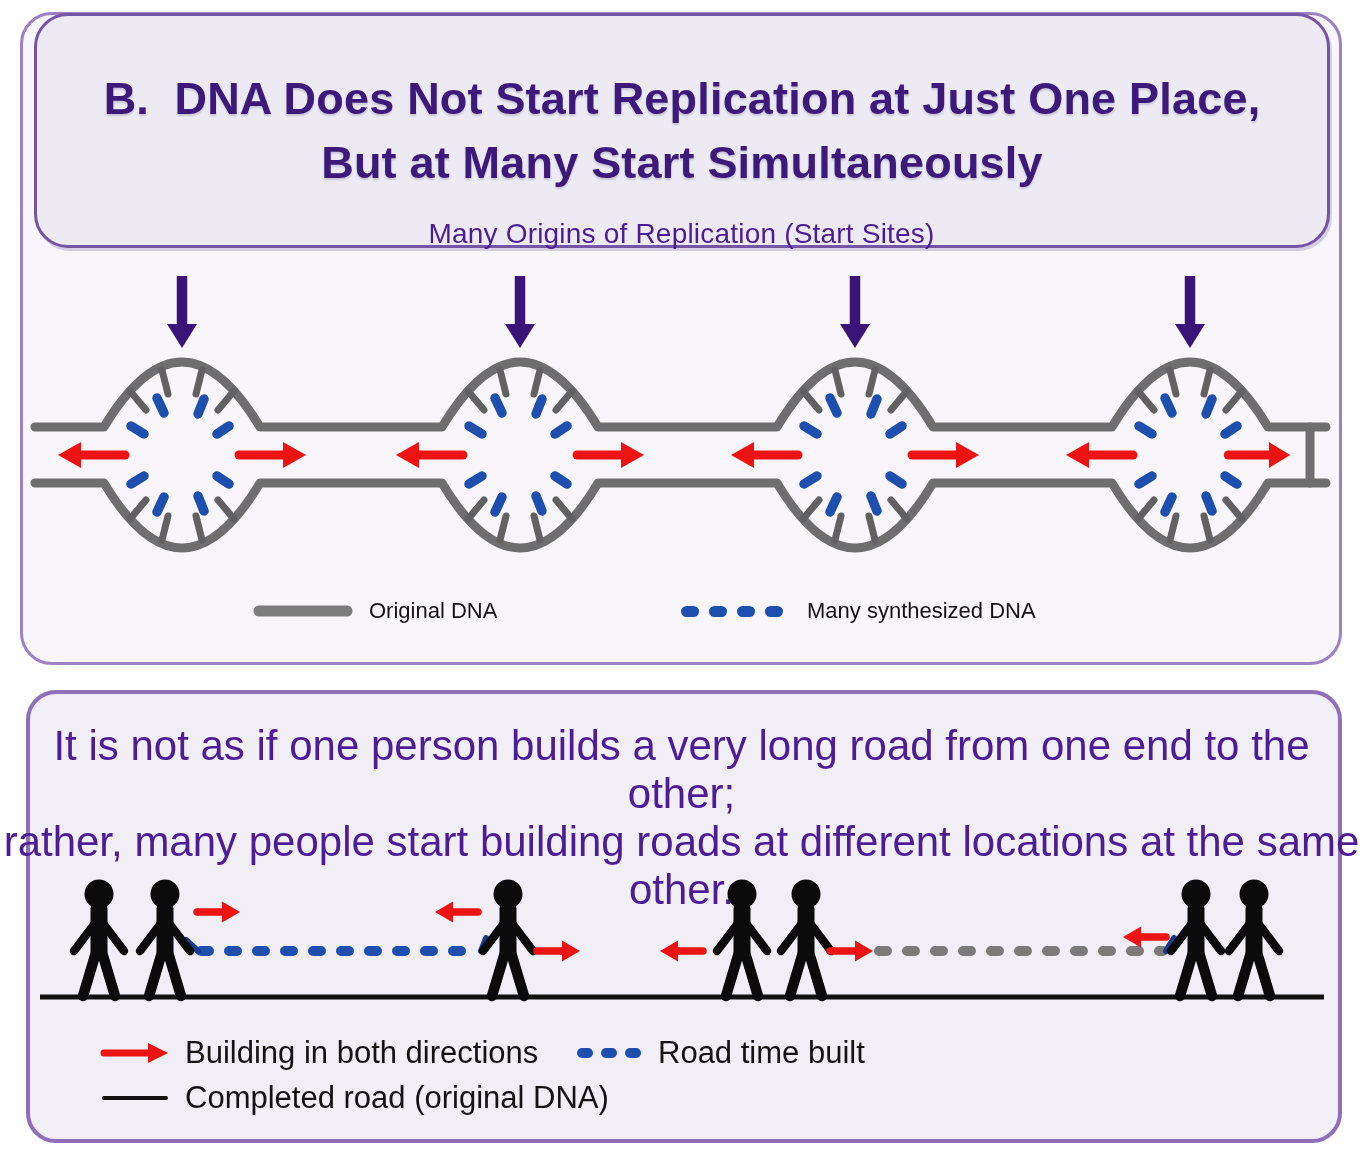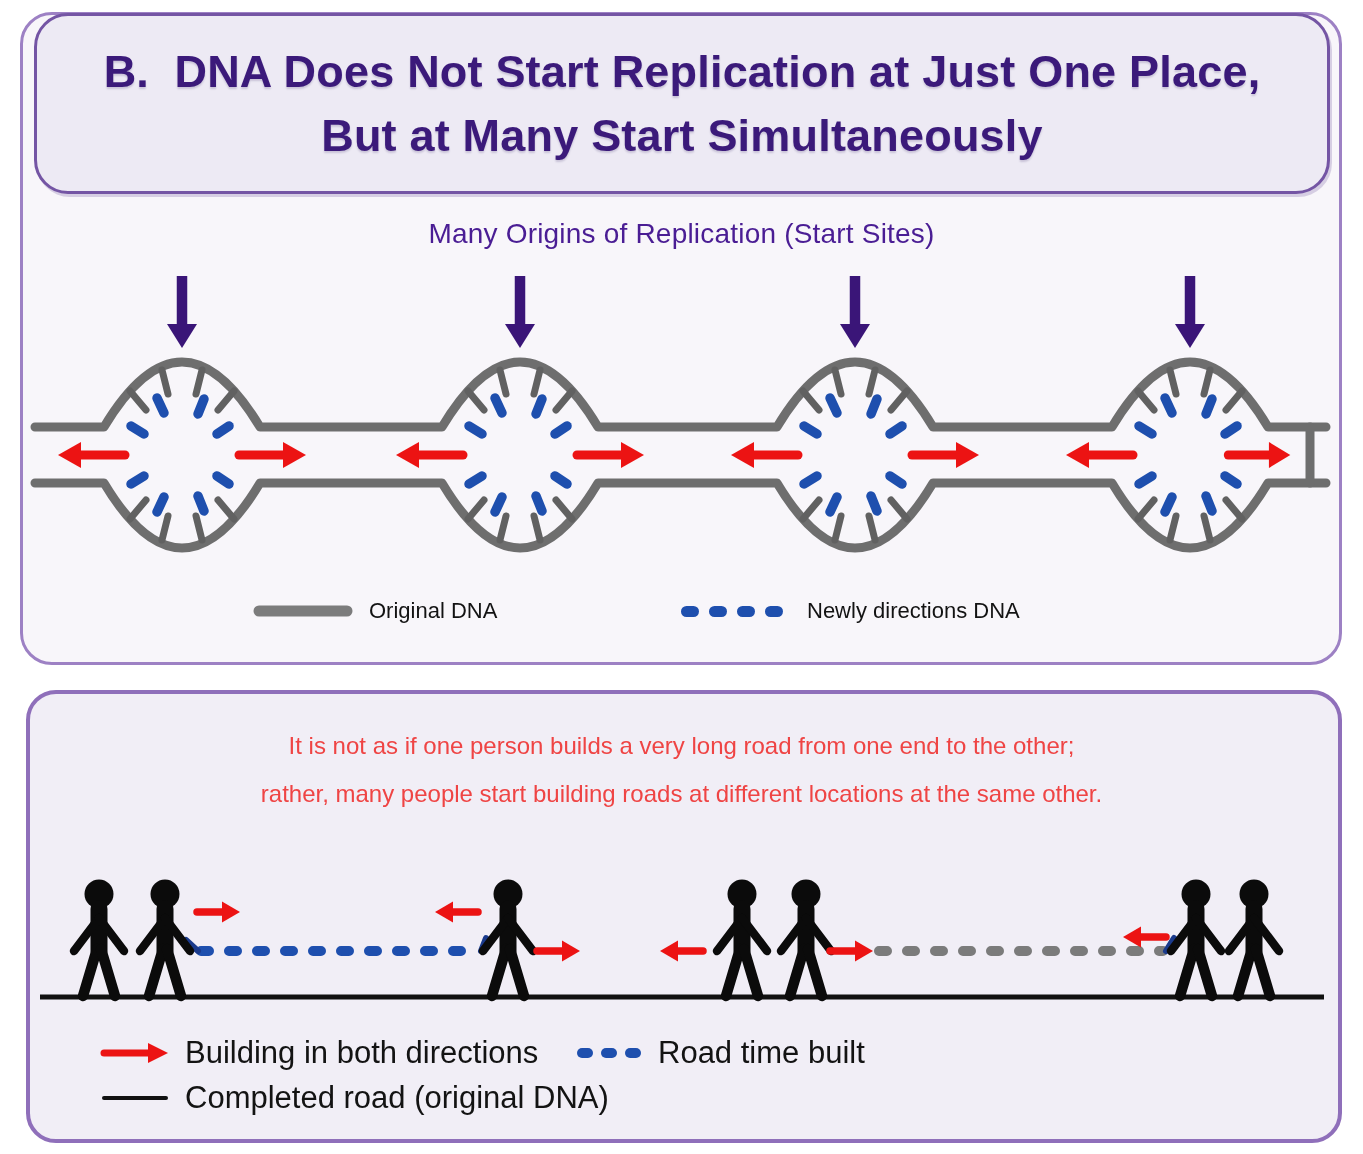--- a/index.html
+++ b/index.html
@@ -10,42 +10,42 @@
   .panel{position:absolute;box-sizing:border-box;background:#f8f6fa;}
   .top-panel{
     left:20px;top:12px;width:1322px;height:653px;
     border:3px solid #9d81c4;border-radius:32px;
   }
   .bottom-panel{
     left:26px;top:690px;width:1316px;height:453px;
     border:4px solid #8f6fba;border-radius:30px;background:#f1eef6;
   }
   .title-box{
-    position:absolute;left:11px;top:-2px;width:1296px;height:181px;box-sizing:border-box;
+    position:absolute;left:11px;top:-2px;width:1296px;height:235px;box-sizing:border-box;
     background:#edeaf4;border:3.5px solid #7455a4;border-radius:34px;
     display:flex;flex-direction:column;justify-content:center;align-items:center;
     box-shadow:2px 3px 0 rgba(60,26,120,0.18);
   }
   .title-line{
     font-size:45px;font-weight:bold;color:#3b1a7a;line-height:64px;
     letter-spacing:0.2px;text-shadow:0 2px 2px rgba(40,20,90,0.18);white-space:pre;
   }
   .subtitle{
     position:absolute;left:0;top:218px;width:100%;text-align:center;
     font-size:28px;color:#4a1d94;font-weight:normal;letter-spacing:0.2px;
   }
   .diagram-svg{position:absolute;left:0;top:0;width:1363px;height:1154px;}
   .legend-item{
     position:absolute;display:flex;align-items:center;gap:16px;
     font-size:22px;color:#131313;white-space:nowrap;
   }
   .legend-item.small{font-size:31px;gap:13px;}
   .caption{
     position:absolute;left:0;top:722px;width:100%;text-align:center;
-    font-size:24px;color:#ef4444;line-height:48px;font-weight:normal;
+    font-size:42px;color:#4c1d95;line-height:48px;font-weight:normal;
   }
   .swatch{flex:0 0 auto;display:block;}
 </style>
 </head>
 <body>
 
 <div class="canvas">
 
   <section class="panel top-panel">
     <div class="title-box">
@@ -192,21 +192,21 @@
   </div>
   <div class="legend-item" style="left:679px;top:598px;">
     <svg class="swatch" width="112" height="16">
       <g fill="#1e4fae">
         <rect x="2" y="3" width="18" height="11" rx="5.5"></rect>
         <rect x="30" y="3" width="18" height="11" rx="5.5"></rect>
         <rect x="58" y="3" width="18" height="11" rx="5.5"></rect>
         <rect x="86" y="3" width="18" height="11" rx="5.5"></rect>
       </g>
     </svg>
-    <span>Newly directions DNA</span>
+    <span>Many synthesized DNA</span>
   </div>
 
   <div class="legend-item small" style="left:100px;top:1035px;">
     <svg class="swatch" width="72" height="26">
       <line x1="4" y1="13" x2="50" y2="13" stroke="#ec1313" stroke-width="7" stroke-linecap="round"></line>
       <polygon points="48,3 68,13 48,23" fill="#ec1313"></polygon>
     </svg>
     <span>Building in both directions</span>
   </div>
   <div class="legend-item small" style="left:575px;top:1035px;">

